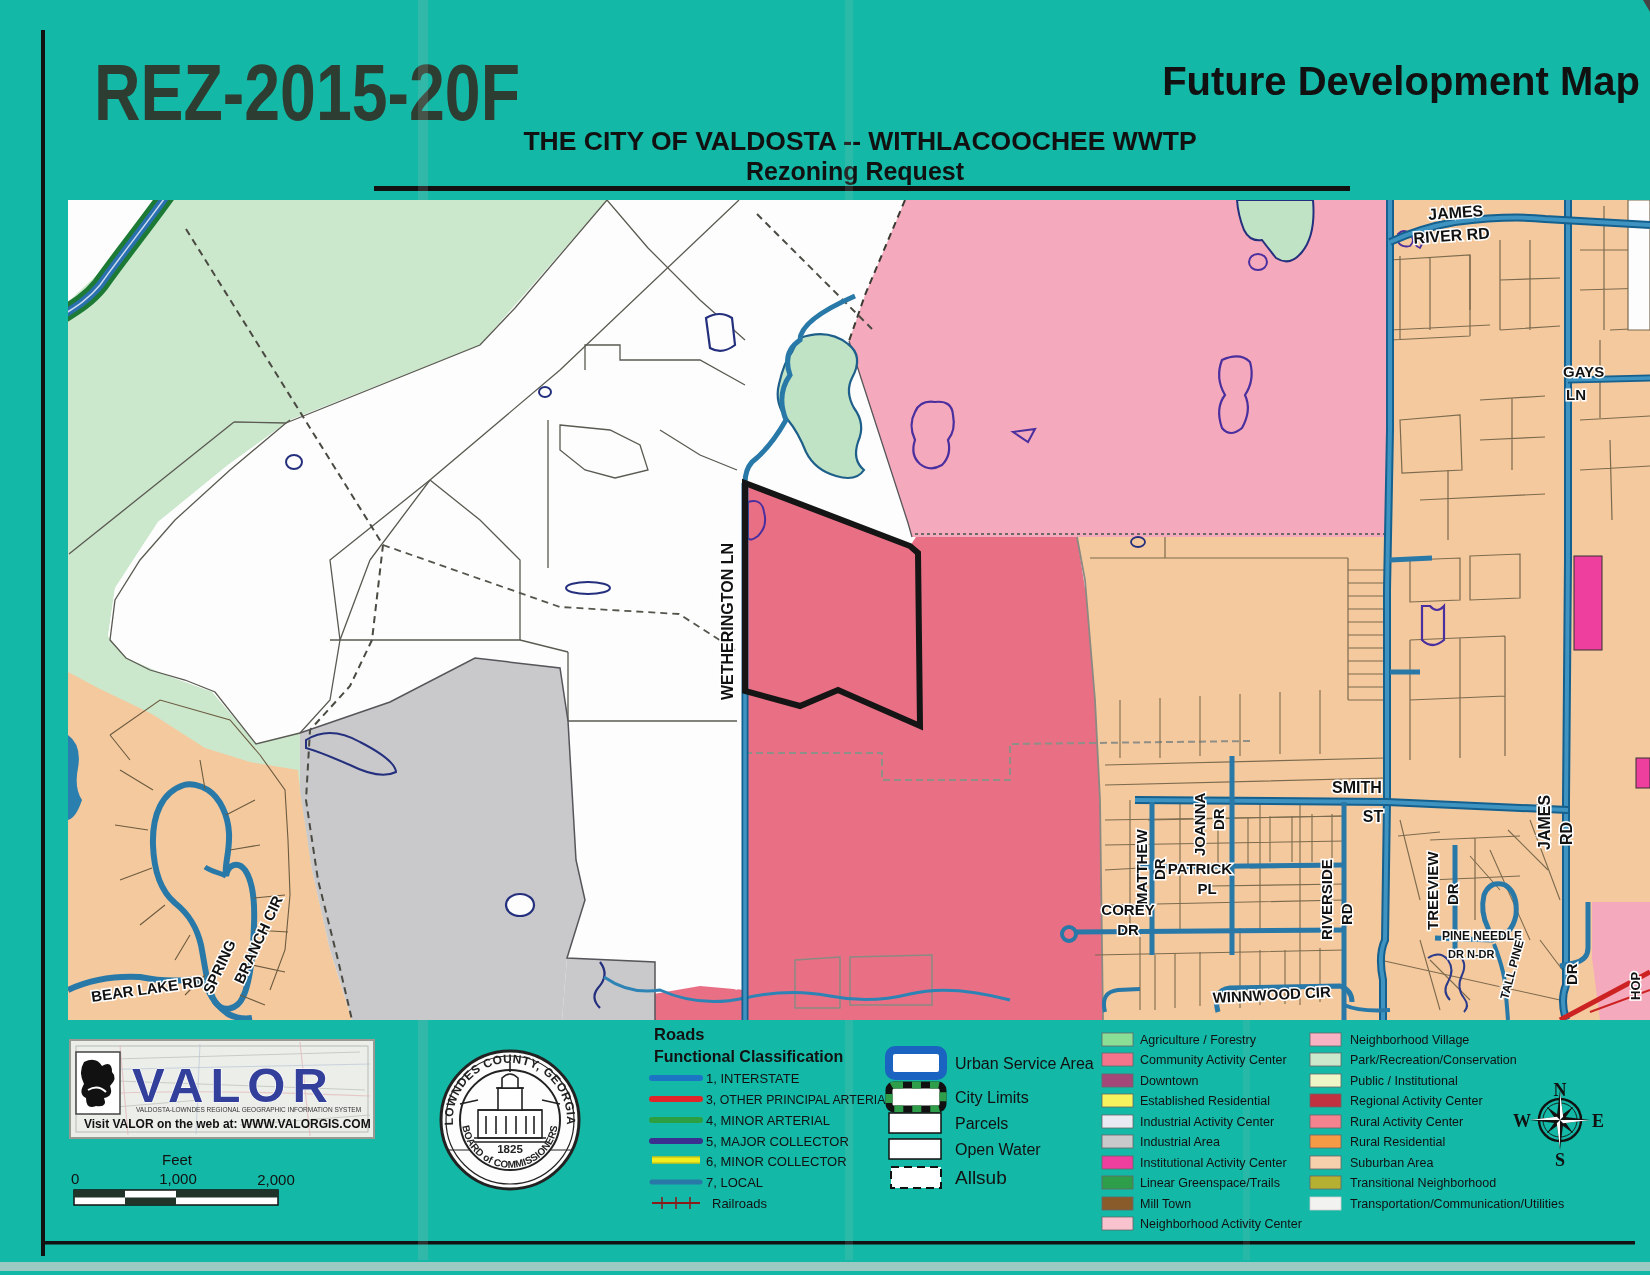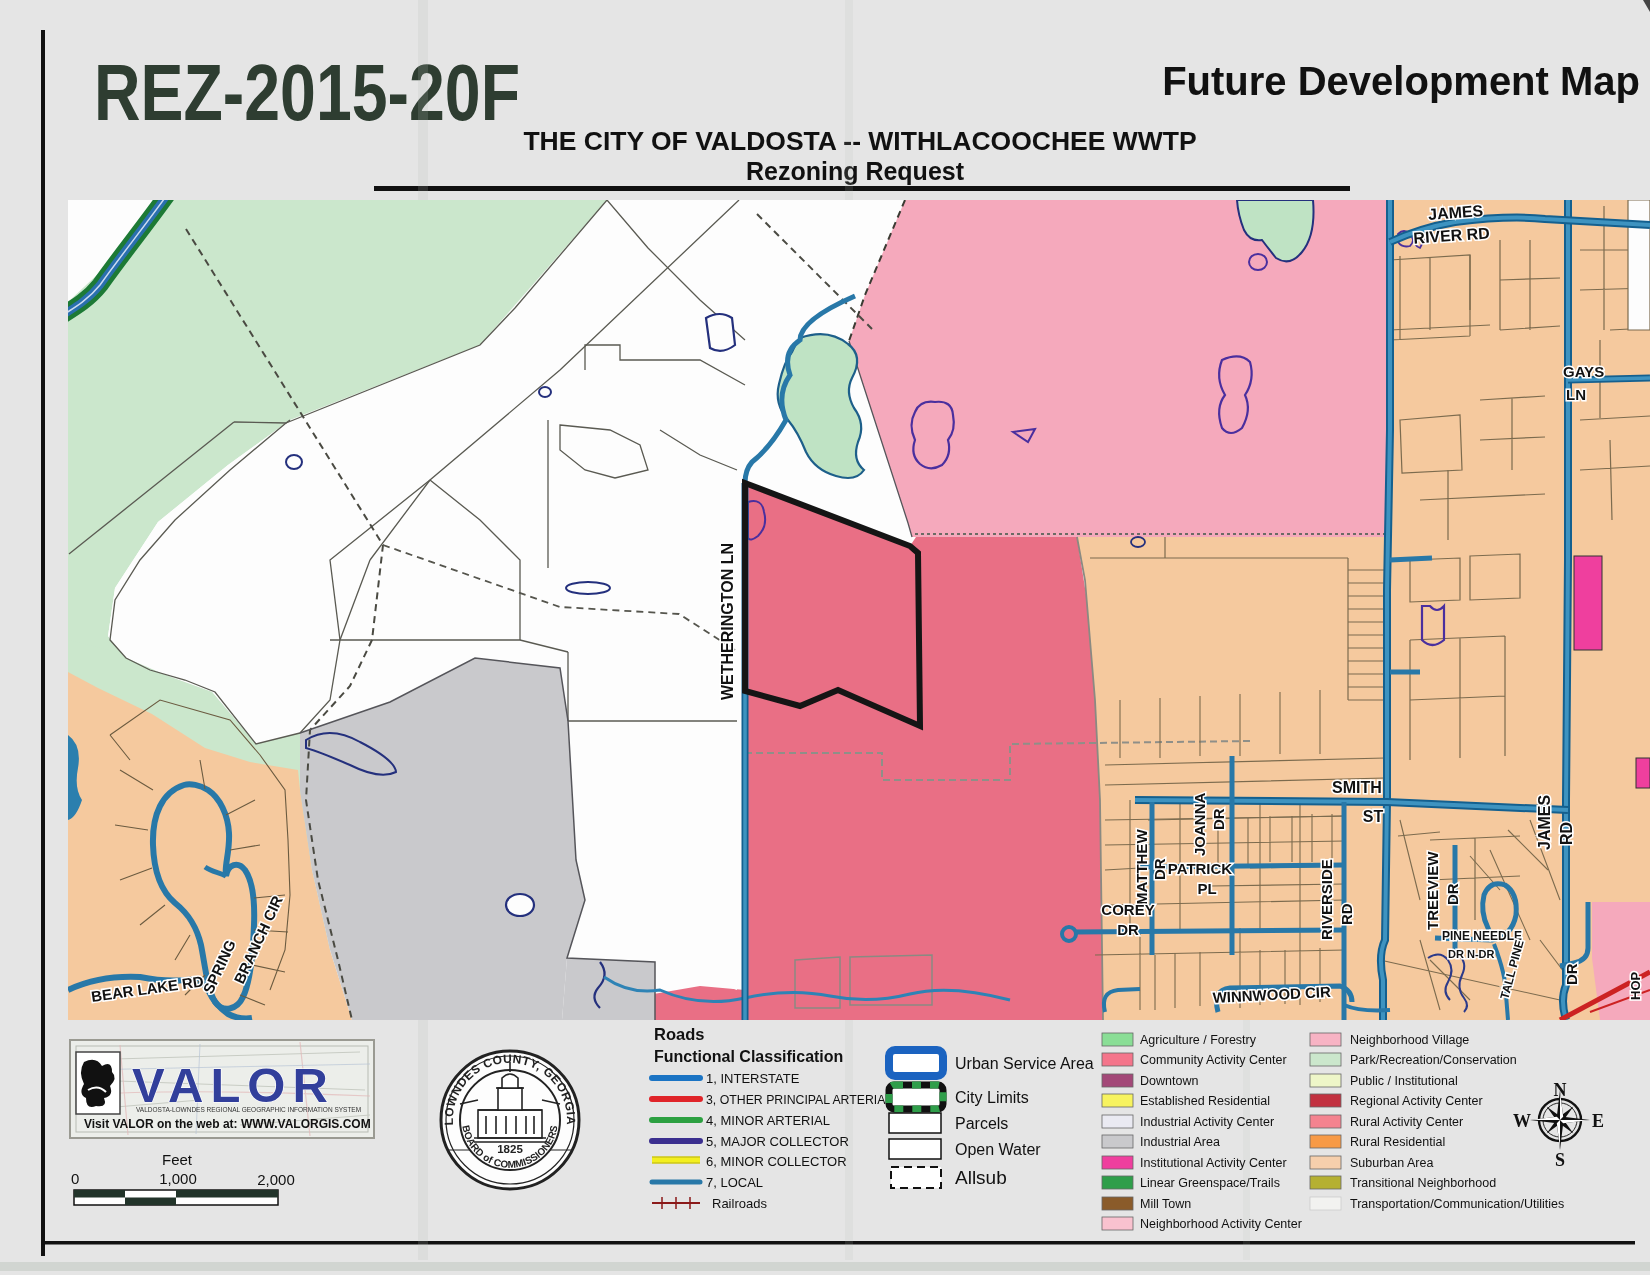--- a/index.html
+++ b/index.html
@@ -1,17 +1,17 @@
 <!DOCTYPE html>
 <html><head>
 <meta charset="utf-8">
 <style>
 html,body{margin:0;padding:0;background:#ffffff;}
 *{box-sizing:border-box;}
-#page{position:relative;width:1650px;height:1275px;background:#e5e5e5;overflow:hidden;font-family:"Liberation Sans", sans-serif;}
+#page{position:relative;width:1650px;height:1275px;background:#14b8a6;overflow:hidden;font-family:"Liberation Sans", sans-serif;}
 svg{display:block;}
 </style>
 </head>
 <body>
 <div id="page">
 <svg width="1650" height="1275" viewBox="0 0 1650 1275" xmlns="http://www.w3.org/2000/svg">
 
 <path d="M1643,0 L1650,0 L1650,12 Z" fill="#444"></path>
 
 <rect x="41" y="30" width="4" height="1226" fill="#111111"></rect>

